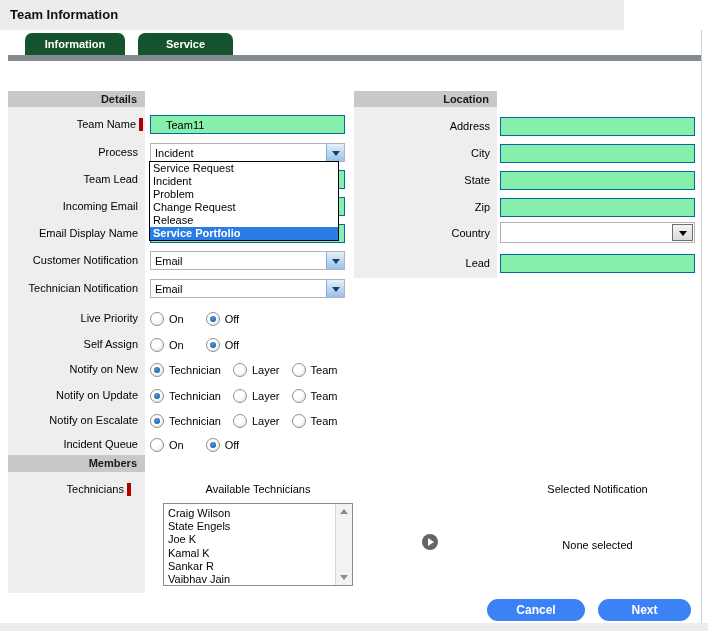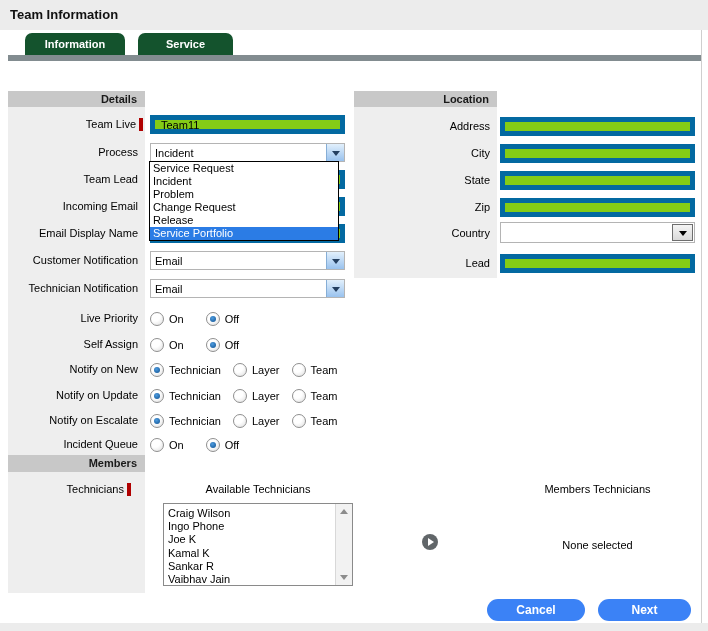--- a/index.html
+++ b/index.html
@@ -2,59 +2,59 @@
 <html><head>
 <meta charset="utf-8">
 <style>
   html,body{margin:0;padding:0;}
   body{
     width:708px;height:631px;position:relative;overflow:hidden;
     background:#fff;color:#000;
     font-family:"Liberation Sans", sans-serif;font-size:11px;
   }
   
-  .titlebar{position:absolute;left:0;top:0;width:708px;height:30px;background:#ececec;}
+  .titlebar{position:absolute;left:0;top:0;width:624px;height:30px;background:#ececec;}
   .title{position:absolute;left:10px;top:7px;font-size:13px;font-weight:bold;color:#111;}
   
   .tab{position:absolute;top:33px;height:22px;background:#14532d;border-radius:7px 7px 0 0;
        color:#fff;font-weight:bold;font-size:11px;text-align:center;line-height:23px;}
   .tab-info{left:25px;width:100px;}
   .tab-svc{left:138px;width:95px;}
   .tabbar{position:absolute;left:8px;top:55px;width:694px;height:6px;background:#828c90;}
   
   .labelcol{position:absolute;background:#eeeeee;}
   .sechdr{position:absolute;height:16px;line-height:16px;background:#c8c8c8;font-weight:bold;
           text-align:right;padding-right:8px;box-sizing:border-box;color:#1a1a1a;}
   .flabel{position:absolute;left:8px;width:137px;text-align:right;padding-right:7px;box-sizing:border-box;
           white-space:nowrap;color:#000;}
   .flabel2{position:absolute;left:354px;width:143px;text-align:right;padding-right:7px;box-sizing:border-box;
           white-space:nowrap;color:#000;}
   .req{display:inline-block;width:4px;height:13px;background:#b00000;margin-left:3px;vertical-align:-3px;}
   
   .input{position:absolute;left:150px;width:195px;height:19px;box-sizing:border-box;
-         border:5px solid #0369a1;background:#84cc16;font-family:"Liberation Sans",sans-serif;
-         font-size:11px;padding:0 6px;color:#000;outline:none;}
+         border:1px solid #0369a1;background:#86efac;font-family:"Liberation Sans",sans-serif;
+         font-size:11px;padding:0 15px;color:#000;outline:none;}
   .input2{left:500px;}
   .select{position:absolute;left:150px;width:195px;height:19px;box-sizing:border-box;
           border:1px solid #b4b4b4;background:#fff;}
   .sel-val{position:absolute;left:4px;top:0;line-height:18px;font-size:11px;}
   .sel-btn{position:absolute;right:0;top:0;bottom:0;width:17px;
            background:linear-gradient(#e2f0fc,#99c2ee);border-left:1px solid #86aed6;}
   .tri-down{position:absolute;left:50%;top:50%;margin-left:-4px;margin-top:-2px;width:0;height:0;
             border-left:4px solid transparent;border-right:4px solid transparent;border-top:5px solid #243f60;}
   .combo{position:absolute;left:500px;width:195px;height:21px;box-sizing:border-box;
          border:1px solid #b4b4b4;background:#fff;}
   .combo-btn{position:absolute;right:1px;top:1px;bottom:1px;width:21px;box-sizing:border-box;
              background:linear-gradient(#f4f4f4,#d9d9d9);border:1px solid #6e6e6e;}
   .tri-down-dark{position:absolute;left:50%;top:50%;margin-left:-4px;margin-top:-2px;width:0;height:0;
             border-left:4px solid transparent;border-right:4px solid transparent;border-top:5px solid #000;}
   
   .ddlist{position:absolute;left:149px;top:161px;width:188px;background:#fff;border:1px solid #000;z-index:10;}
   .dditem{height:13px;line-height:13px;padding-left:3px;font-size:11px;white-space:nowrap;}
-  .dditem.hl{background:#2b7ce5;color:#fff;}
+  .dditem.hl{background:#2b7ce5;color:#fff;font-weight:bold;}
   
   .rgroup{position:absolute;left:150px;display:flex;align-items:center;height:15px;}
   .opt{display:flex;align-items:center;margin-right:22px;}
   .rgroup.g3 .opt{margin-right:12px;}
   .opt:last-child{margin-right:0;}
   .radio{width:12px;height:12px;border-radius:50%;border:1px solid #8f8f8f;box-sizing:content-box;
          background:radial-gradient(circle at 35% 30%, #ffffff 40%, #dcdcdc);margin-right:5px;position:relative;flex:none;}
   .radio.sel::after{content:"";position:absolute;left:3px;top:3px;width:6px;height:6px;border-radius:50%;
          background:radial-gradient(circle at 40% 35%, #4d9ce0, #10508f);}
   .optlabel{font-size:11px;}
@@ -91,21 +91,21 @@
 <div class="tabbar"></div>
 <div class="rightborder"></div>
 
 <div class="labelcol" style="left:8px;top:91px;width:137px;height:502px;"></div>
 <div class="labelcol" style="left:354px;top:91px;width:143px;height:187px;"></div>
 
 <div class="sechdr" style="left:8px;top:91px;width:137px;text-align:right;">Details</div>
 <div class="sechdr" style="left:354px;top:91px;width:143px;">Location</div>
 <div class="sechdr" style="left:8px;top:455px;width:137px;height:17px;line-height:17px;">Members</div>
 
-<div class="flabel" style="top:118px;padding-right:2px;"><span>Team Live</span><span class="req"></span></div>
+<div class="flabel" style="top:118px;padding-right:2px;"><span>Team Name</span><span class="req"></span></div>
 <input class="input" style="top: 115px;" value="Team11">
 
 <div class="flabel" style="top:146px;">Process</div>
 <div class="select" style="top:143px;">
   <span class="sel-val">Incident</span>
   <span class="sel-btn">
       <span class="tri-down"></span>
     </span>
 </div>
 
@@ -236,25 +236,25 @@
       <span class="tri-down-dark"></span>
     </span>
 </div>
 
 <div class="flabel2" style="top:257px;">Lead</div>
 <input class="input input2" style="top: 254px;" value="">
 
 <div class="flabel" style="top:483px;padding-right:14px;"><span>Technicians</span><span class="req"></span></div>
 
 <div class="coltitle" style="left:163px;top:483px;width:190px;">Available Technicians</div>
-<div class="coltitle" style="left:497px;top:483px;width:201px;">Members Technicians</div>
+<div class="coltitle" style="left:497px;top:483px;width:201px;">Selected Notification</div>
 
 <div class="listbox">
   <div class="litem">Craig Wilson</div>
-  <div class="litem">Ingo Phone</div>
+  <div class="litem">State Engels</div>
   <div class="litem">Joe K</div>
   <div class="litem">Kamal K</div>
   <div class="litem">Sankar R</div>
   <div class="litem">Vaibhav Jain</div>
   <div class="sb">
     <span class="sb-up"></span>
     <span class="sb-down"></span>
   </div>
 </div>
 

